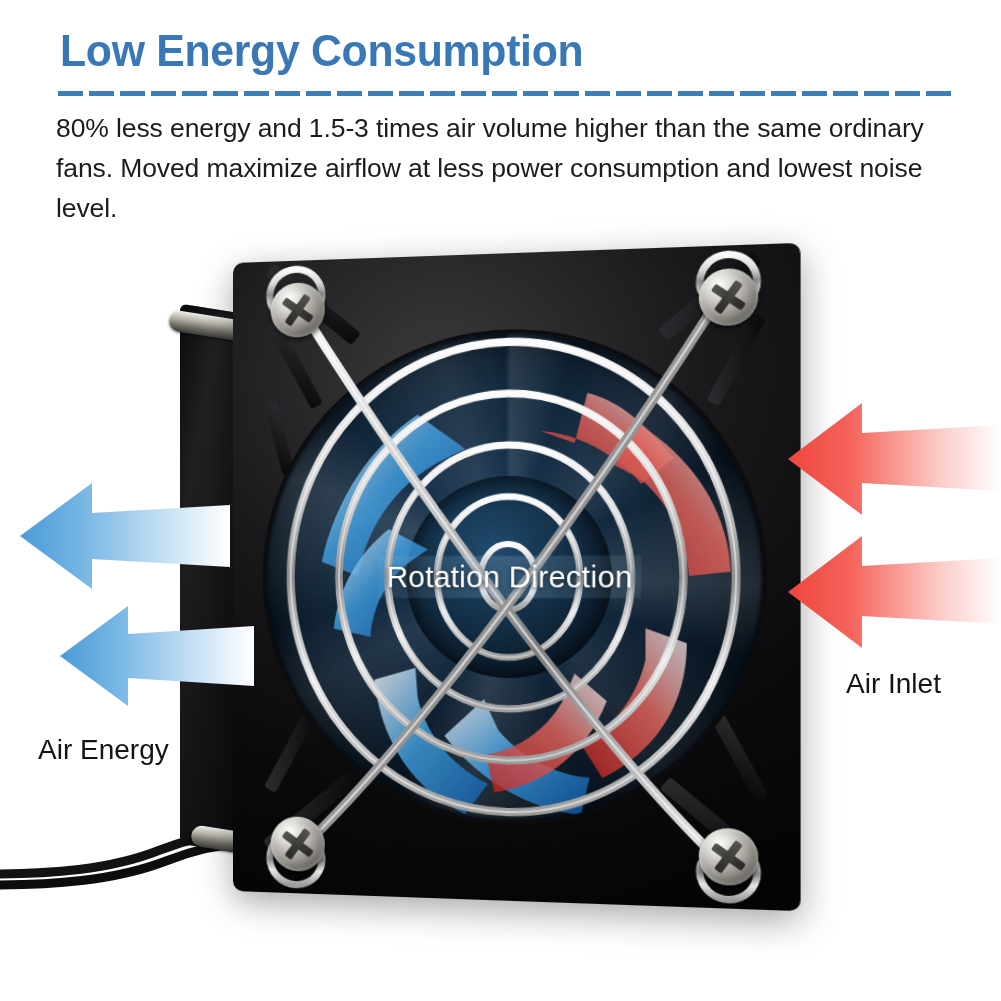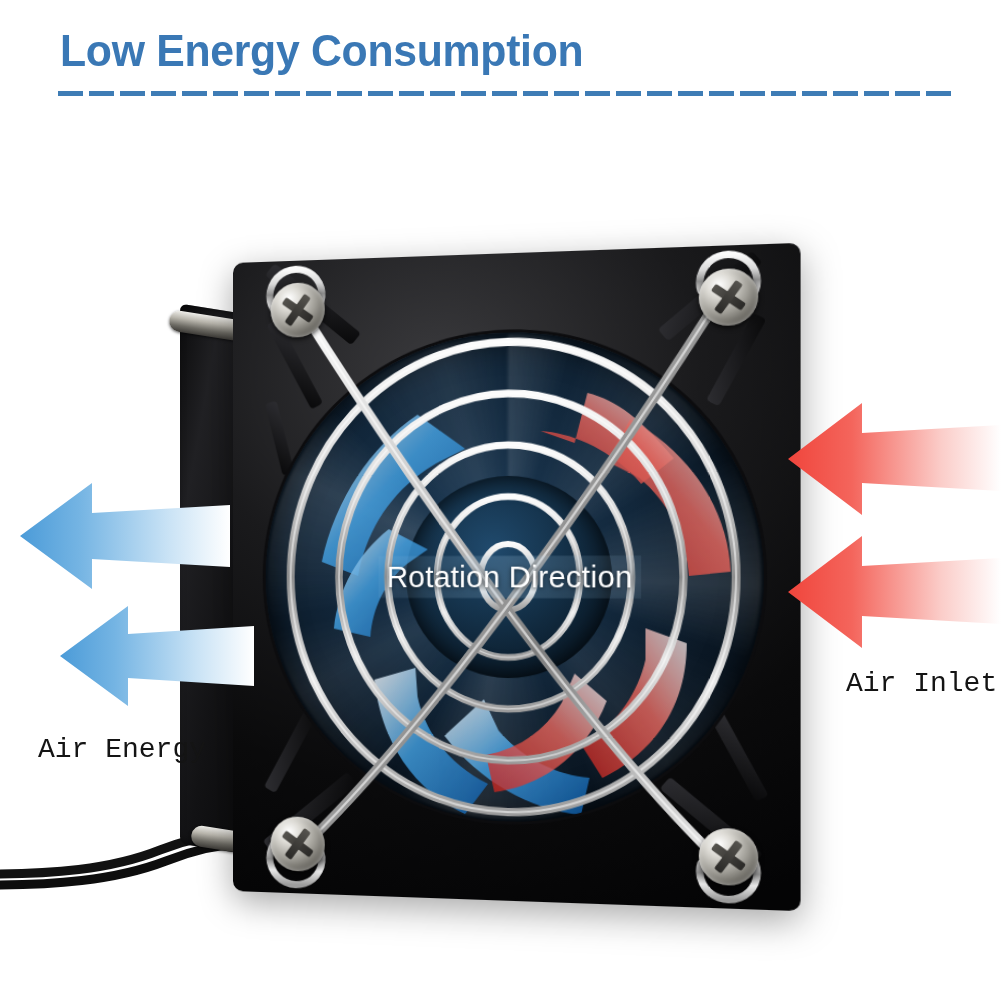--- a/index.html
+++ b/index.html
@@ -151,35 +151,36 @@
   
   .flow{position:absolute;}
   #flow-out-1{left:18px;top:232px;}
   #flow-out-2{left:58px;top:355px;}
   #flow-in-1{left:786px;top:152px;}
   #flow-in-2{left:786px;top:285px;}
 
   
   .photo-label{
     position:absolute;
-    font-family:Liberation Mono, monospace;
+    font-family:Liberation Sans, sans-serif;
     font-size:28px;color:#141414;white-space:nowrap;
   }
   #label-air-outlet{left:38px;top:489px;}
   #label-air-inlet{left:846px;top:423px;}
 </style>
 </head>
 <body>
 
 <div id="header">
 
   <div id="page-title">Low Energy Consumption</div>
 
   <div id="title-rule"></div>
 
+  <div id="body-copy">80% less energy and 1.5-3 times air volume higher than the same ordinary fans. Moved maximize airflow at less power consumption and lowest noise level.</div>
 </div>
 
 <div id="photo">
 
   <svg class="cable" viewBox="0 0 330 60">
     <path d="M0 44 C 60 44, 120 40, 170 20 C 200 8, 225 4, 250 3" fill="none" stroke="#121212" stroke-width="9" stroke-linecap="round"></path>
     <path d="M0 55 C 62 55, 124 51, 176 31 C 206 19, 232 14, 258 13" fill="none" stroke="#0d0d0d" stroke-width="9" stroke-linecap="round"></path>
   </svg>
 
   <div id="fan-assembly">

